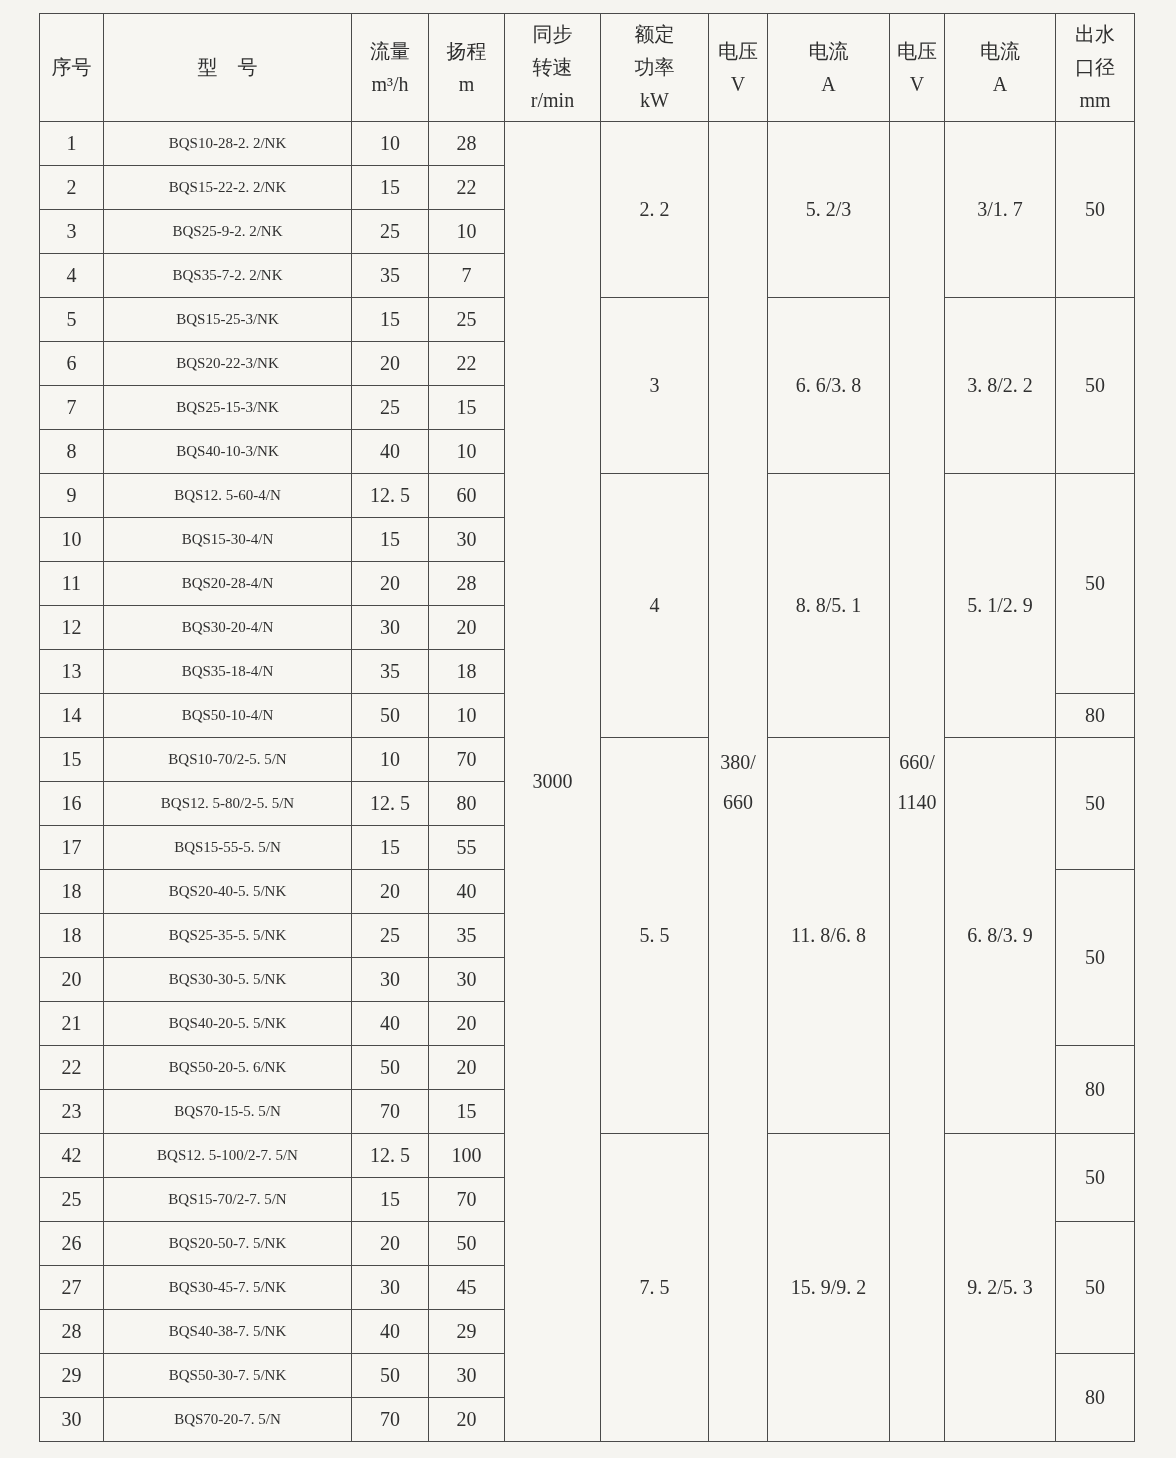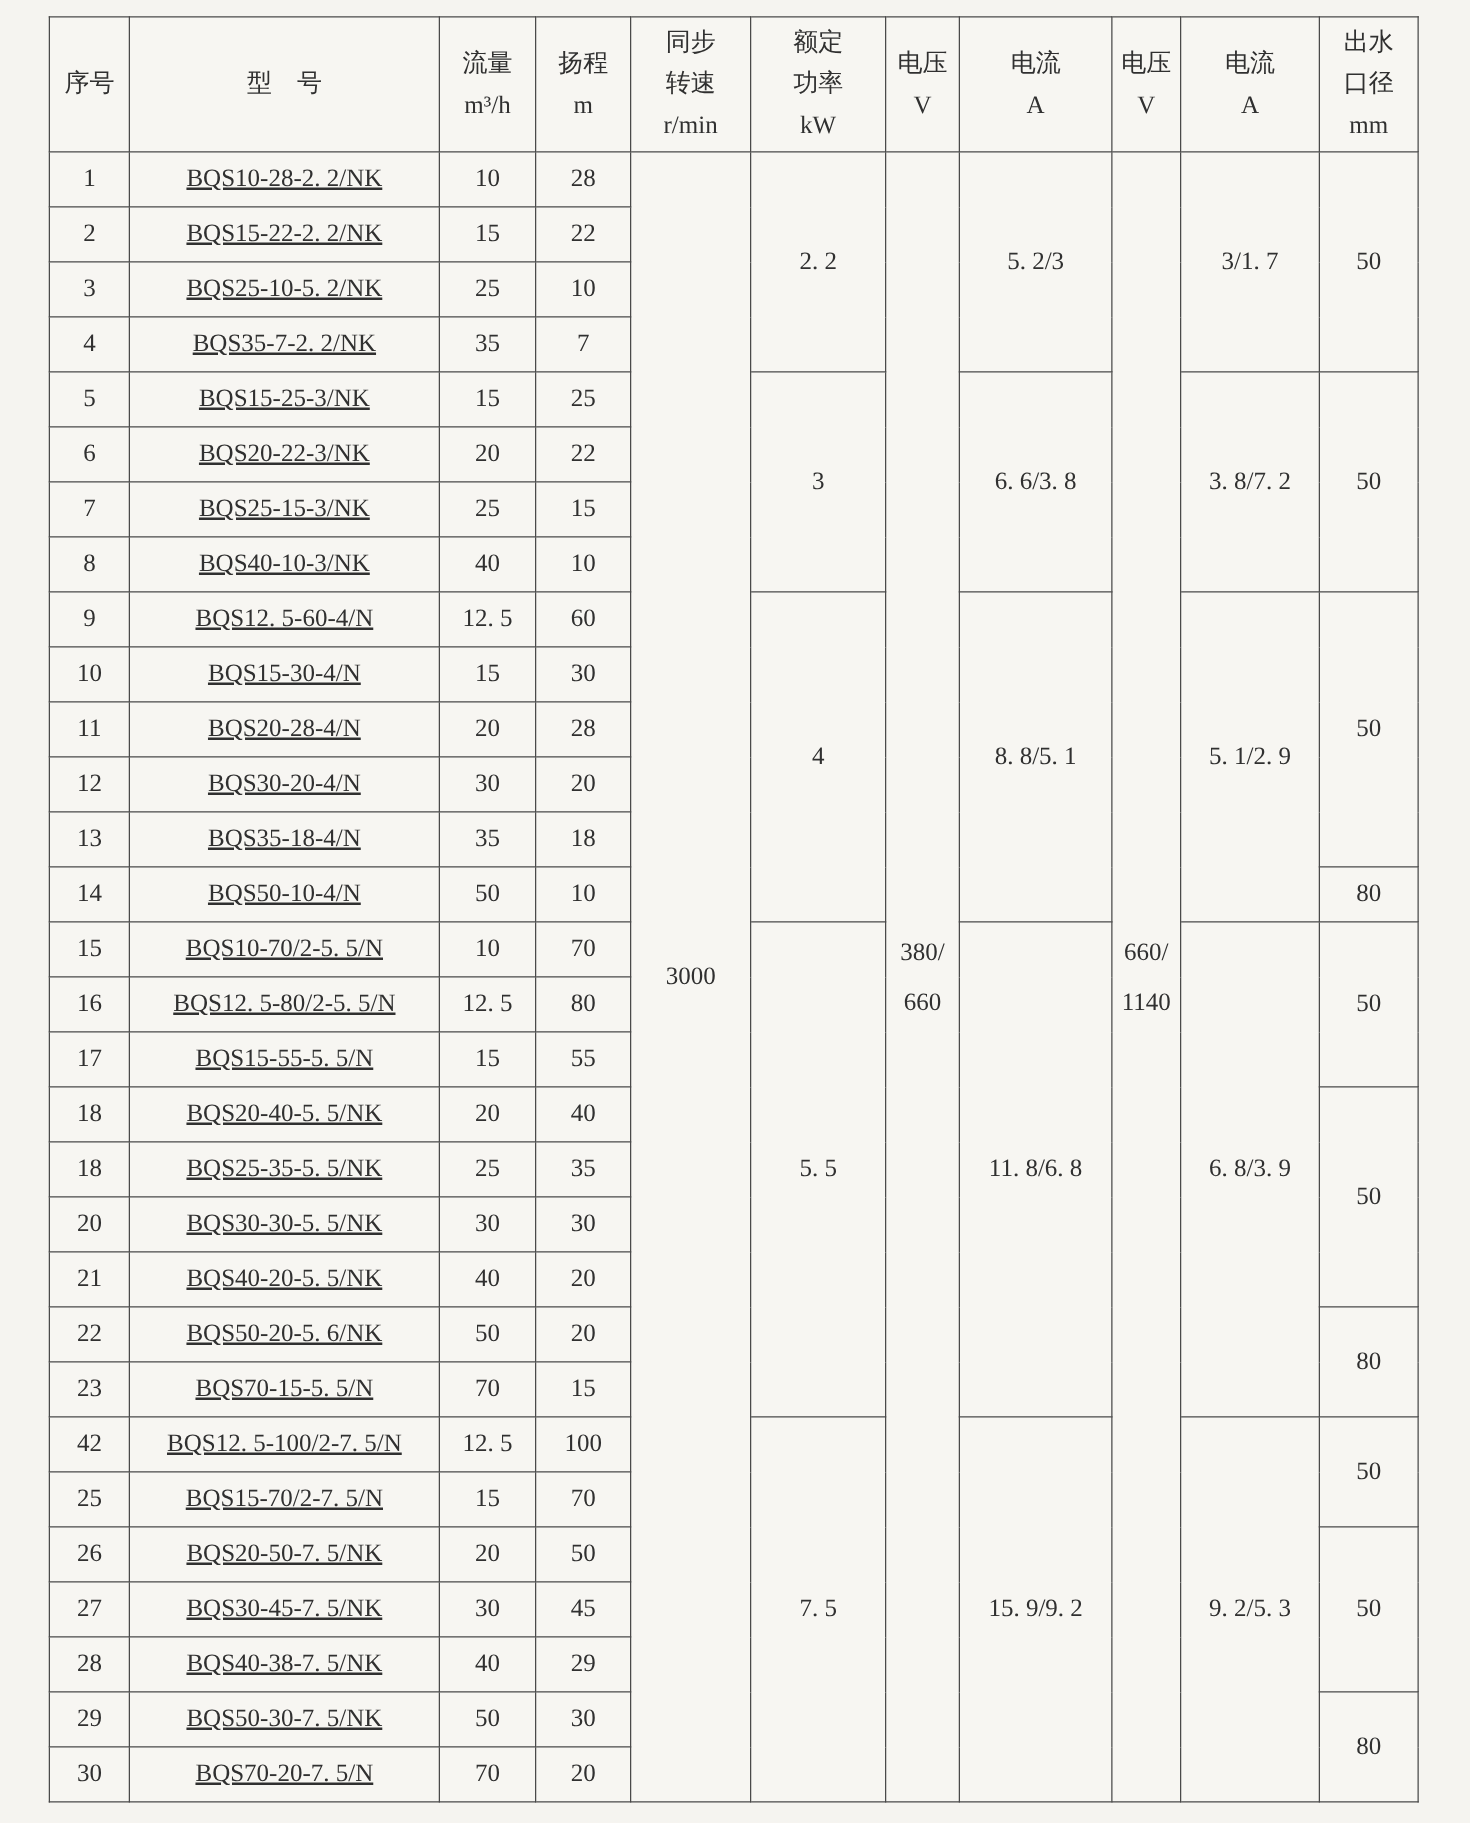--- a/index.html
+++ b/index.html
@@ -32,24 +32,23 @@
     overflow: hidden;
   }
   thead tr { height: 108px; }
   tbody tr { height: 44px; }
   th { font-size: 20px; }
   th div { line-height: 33px; }
   td { font-size: 20px; }
   td.model-cell {
     text-align: left;
     padding-left: 2px;
-    font-size: 20px;
+    font-size: 15px;
     letter-spacing: 0px;
     white-space: nowrap;
-    text-decoration: underline;
   }
   td .vline { line-height: 40px; }
 </style>
 </head>
 <body>
 
 <div class="page">
   <table class="spec">
     <colgroup>
       <col style="width:64px">
@@ -134,38 +133,38 @@
           <td rowspan="4">50</td>
         </tr>
         <tr>
           <td>2</td>
           <td class="model-cell">BQS15-22-2. 2/NK</td>
           <td>15</td>
           <td>22</td>
         </tr>
         <tr>
           <td>3</td>
-          <td class="model-cell">BQS25-10-5. 2/NK</td>
+          <td class="model-cell">BQS25-9-2. 2/NK</td>
           <td>25</td>
           <td>10</td>
         </tr>
         <tr>
           <td>4</td>
           <td class="model-cell">BQS35-7-2. 2/NK</td>
           <td>35</td>
           <td>7</td>
         </tr>
         <tr>
           <td>5</td>
           <td class="model-cell">BQS15-25-3/NK</td>
           <td>15</td>
           <td>25</td>
           <td rowspan="4">3</td>
           <td rowspan="4">6. 6/3. 8</td>
-          <td rowspan="4">3. 8/7. 2</td>
+          <td rowspan="4">3. 8/2. 2</td>
           <td rowspan="4">50</td>
         </tr>
         <tr>
           <td>6</td>
           <td class="model-cell">BQS20-22-3/NK</td>
           <td>20</td>
           <td>22</td>
         </tr>
         <tr>
           <td>7</td>

